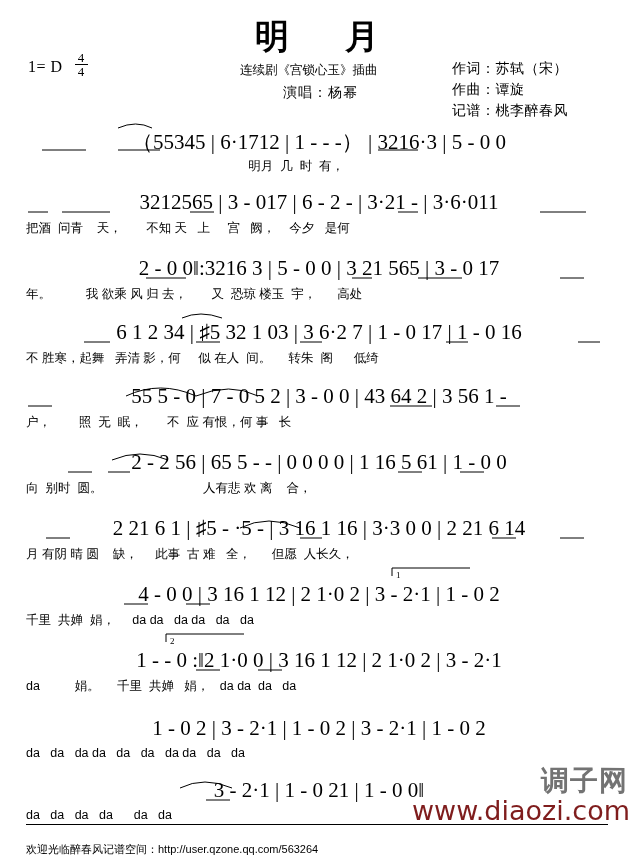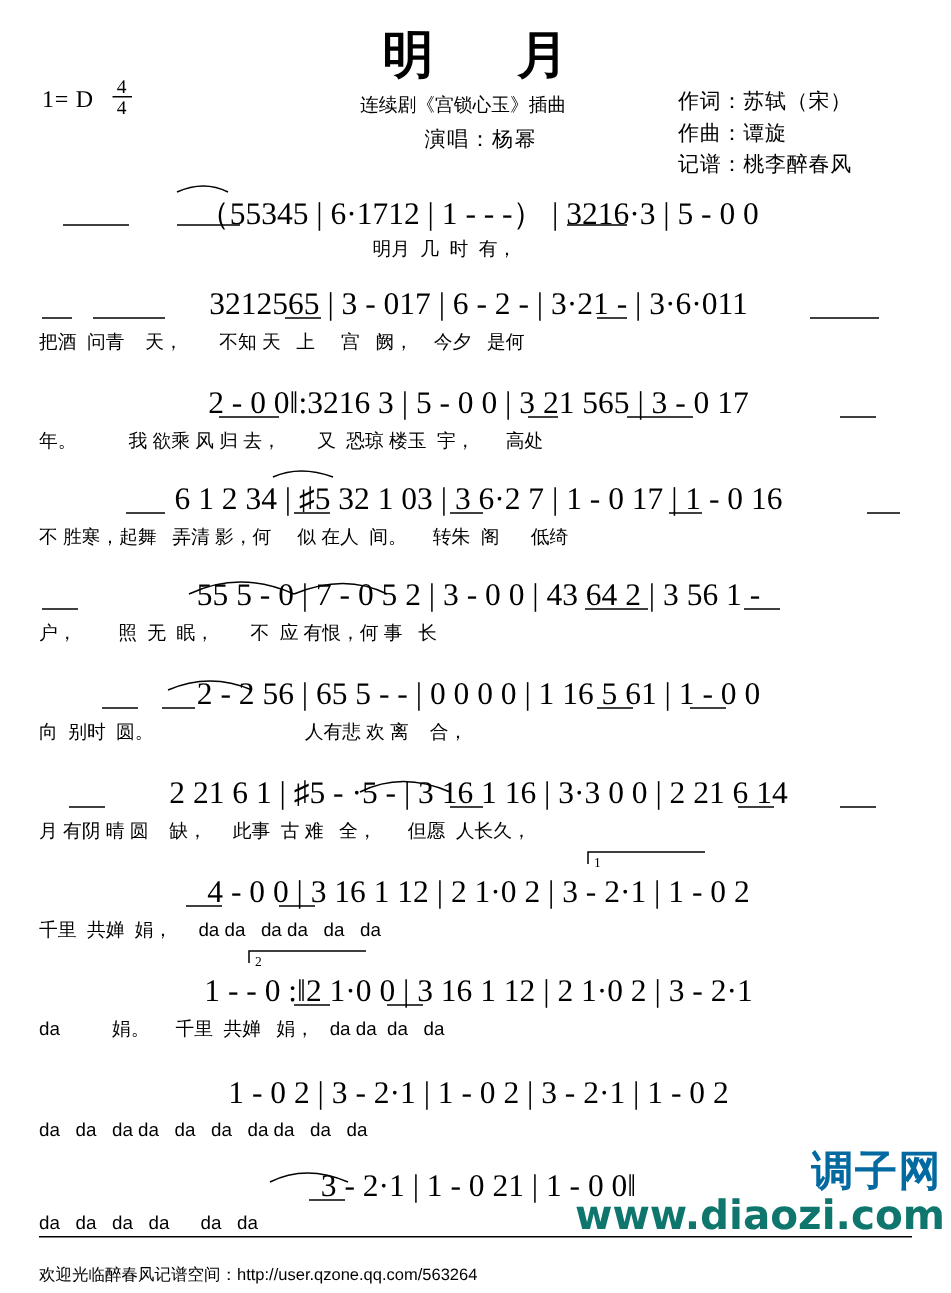--- a/index.html
+++ b/index.html
@@ -133,31 +133,31 @@
     font-family: Liberation Sans, sans-serif;
   }
   
   .wm-cn {
     position: absolute;
     right: 22px;
     top: 762px;
     font-family: "DejaVu Sans", sans-serif;
     font-weight: bold;
     font-size: 28px;
-    color: #0369a1;
+    color: #737373;
     letter-spacing: 1px;
   }
   .wm-url {
     position: absolute;
     right: 20px;
     top: 795px;
     font-family: "DejaVu Sans", sans-serif;
-    font-weight: bold;
+    font-weight: normal;
     font-size: 27px;
-    color: #0f766e;
+    color: #7f1d1d;
     letter-spacing: 0px;
     margin-left: 35px;
   }
   
   #overlay {
     position: absolute;
     left: 0; top: 0;
     width: 634px; height: 862px;
     pointer-events: none;
   }

